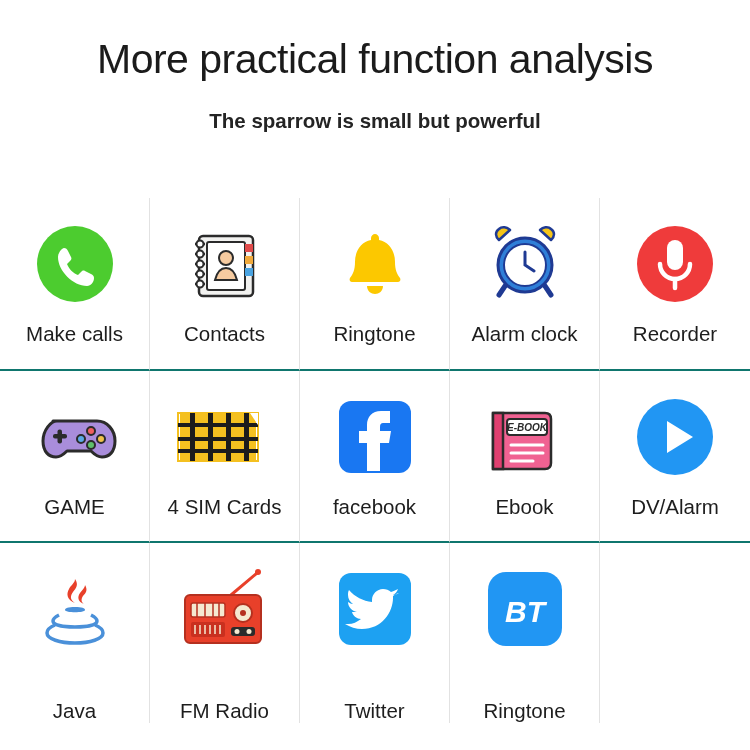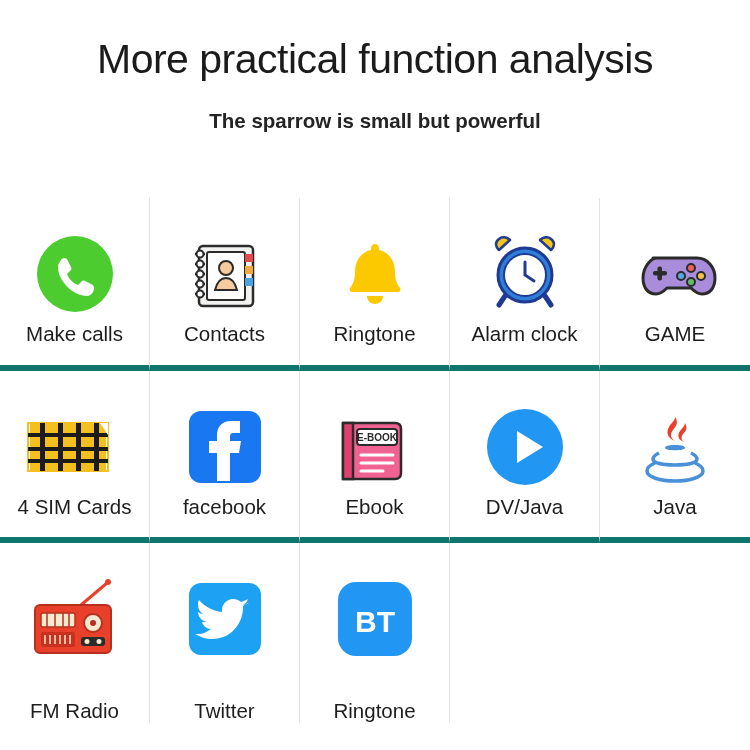--- a/index.html
+++ b/index.html
@@ -47,30 +47,31 @@
     grid-template-rows: repeat(3, 1fr);
   }
   .cell {
     position: relative;
     display: flex;
     flex-direction: column;
     align-items: center;
     justify-content: flex-start;
     box-sizing: border-box;
     border-right: 1px solid #e2e2e2;
-    border-bottom: 6px solid #0f766e;
+    border-bottom: 2px solid #0f766e;
   }
   .cell:nth-child(5n) { border-right: none; }
   .cell:nth-child(n+11) { border-bottom: none; gap: 32px; }
   .icon-wrap {
     height: 108px;
     display: flex;
-    align-items: flex-end;
+    align-items: center;
     justify-content: center;
     margin-top: 12px;
+    font-style: italic;
   }
   .cell-label {
     font-size: 20.5px;
     color: #1d1d1d;
     text-align: center;
     margin-top: 4px;
     white-space: nowrap;
   }
   svg { display: block; }
 </style>
@@ -137,20 +138,31 @@
           <path d="M24 66l-6 9" stroke="#1f3a93" stroke-width="5" stroke-linecap="round"></path>
           <path d="M64 66l6 9" stroke="#1f3a93" stroke-width="5" stroke-linecap="round"></path>
           <circle cx="44" cy="45" r="27" fill="#2f7fd8" stroke="#1f3a93" stroke-width="3"></circle>
           <circle cx="44" cy="45" r="21" fill="#ffffff" stroke="#1f3a93" stroke-width="2"></circle>
           <path d="M44 32v13l9 6" stroke="#1f3a93" stroke-width="3" fill="none" stroke-linecap="round"></path>
         </svg>
       </div>
       <div class="cell-label">Alarm clock</div>
     </div>
 
+    <div class="cell">
+      <div class="icon-wrap">
+        <svg width="88" height="88" viewBox="0 0 88 88">
+          <circle cx="44" cy="44" r="38" fill="#ef3b3b"></circle>
+          <rect x="36" y="20" width="16" height="30" rx="8" fill="#ffffff"></rect>
+          <path d="M29 44a15 15 0 0 0 30 0" stroke="#ffffff" stroke-width="4.5" fill="none" stroke-linecap="round"></path>
+          <path d="M44 59v9" stroke="#ffffff" stroke-width="4.5" stroke-linecap="round"></path>
+        </svg>
+      </div>
+      <div class="cell-label">Recorder</div>
+    </div>
 
     <div class="cell">
       <div class="icon-wrap">
         <svg width="92" height="88" viewBox="0 0 92 88">
           <path d="M24 28h44c10 0 18 9 18 20s-6 16-13 16c-5 0-8-3-11-6H38c-3 3-6 6-11 6-7 0-13-5-13-16s8-20 14-20z" fill="#a98ddb" stroke="#2b2b2b" stroke-width="3" stroke-linejoin="round"></path>
           <rect x="24" y="41" width="14" height="4.5" rx="2" fill="#2b2b2b"></rect>
           <rect x="28.5" y="36.5" width="4.5" height="14" rx="2" fill="#2b2b2b"></rect>
           <circle cx="62" cy="38" r="4" fill="#f05f5f" stroke="#2b2b2b" stroke-width="2"></circle>
           <circle cx="72" cy="46" r="4" fill="#f0c24a" stroke="#2b2b2b" stroke-width="2"></circle>
           <circle cx="62" cy="52" r="4" fill="#5ec06a" stroke="#2b2b2b" stroke-width="2"></circle>
@@ -212,21 +224,21 @@
       <div class="cell-label">Ebook</div>
     </div>
 
     <div class="cell">
       <div class="icon-wrap">
         <svg width="88" height="88" viewBox="0 0 88 88">
           <circle cx="44" cy="44" r="38" fill="#2196f3"></circle>
           <path d="M36 28l26 16-26 16z" fill="#ffffff"></path>
         </svg>
       </div>
-      <div class="cell-label">DV/Java</div>
+      <div class="cell-label">DV/Alarm</div>
     </div>
 
     <div class="cell">
       <div class="icon-wrap">
         <svg width="88" height="88" viewBox="0 0 88 88">
           <path d="M44 14c4 6 1 9-2 13-3 4-3 8 2 11-8-3-9-9-6-14 2-4 6-6 6-10z" fill="#e8402a"></path>
           <path d="M54 20c3 5 1 8-2 11-2 3-2 6 1 8-6-2-7-7-4-11 2-3 5-5 5-8z" fill="#e8402a"></path>
           <path d="M28 50c-4 2-6 4-6 6 0 4 10 6 22 6s22-2 22-6c0-2-2-4-6-6" fill="none" stroke="#4a90d9" stroke-width="3.5"></path>
           <path d="M24 60c-5 2-8 5-8 8 0 6 13 10 28 10s28-4 28-10c0-3-3-6-8-8" fill="none" stroke="#4a90d9" stroke-width="3.5"></path>
           <path d="M34 45c0 3 20 3 20 0 0-2-3-3-10-3s-10 1-10 3z" fill="#4a90d9"></path>

